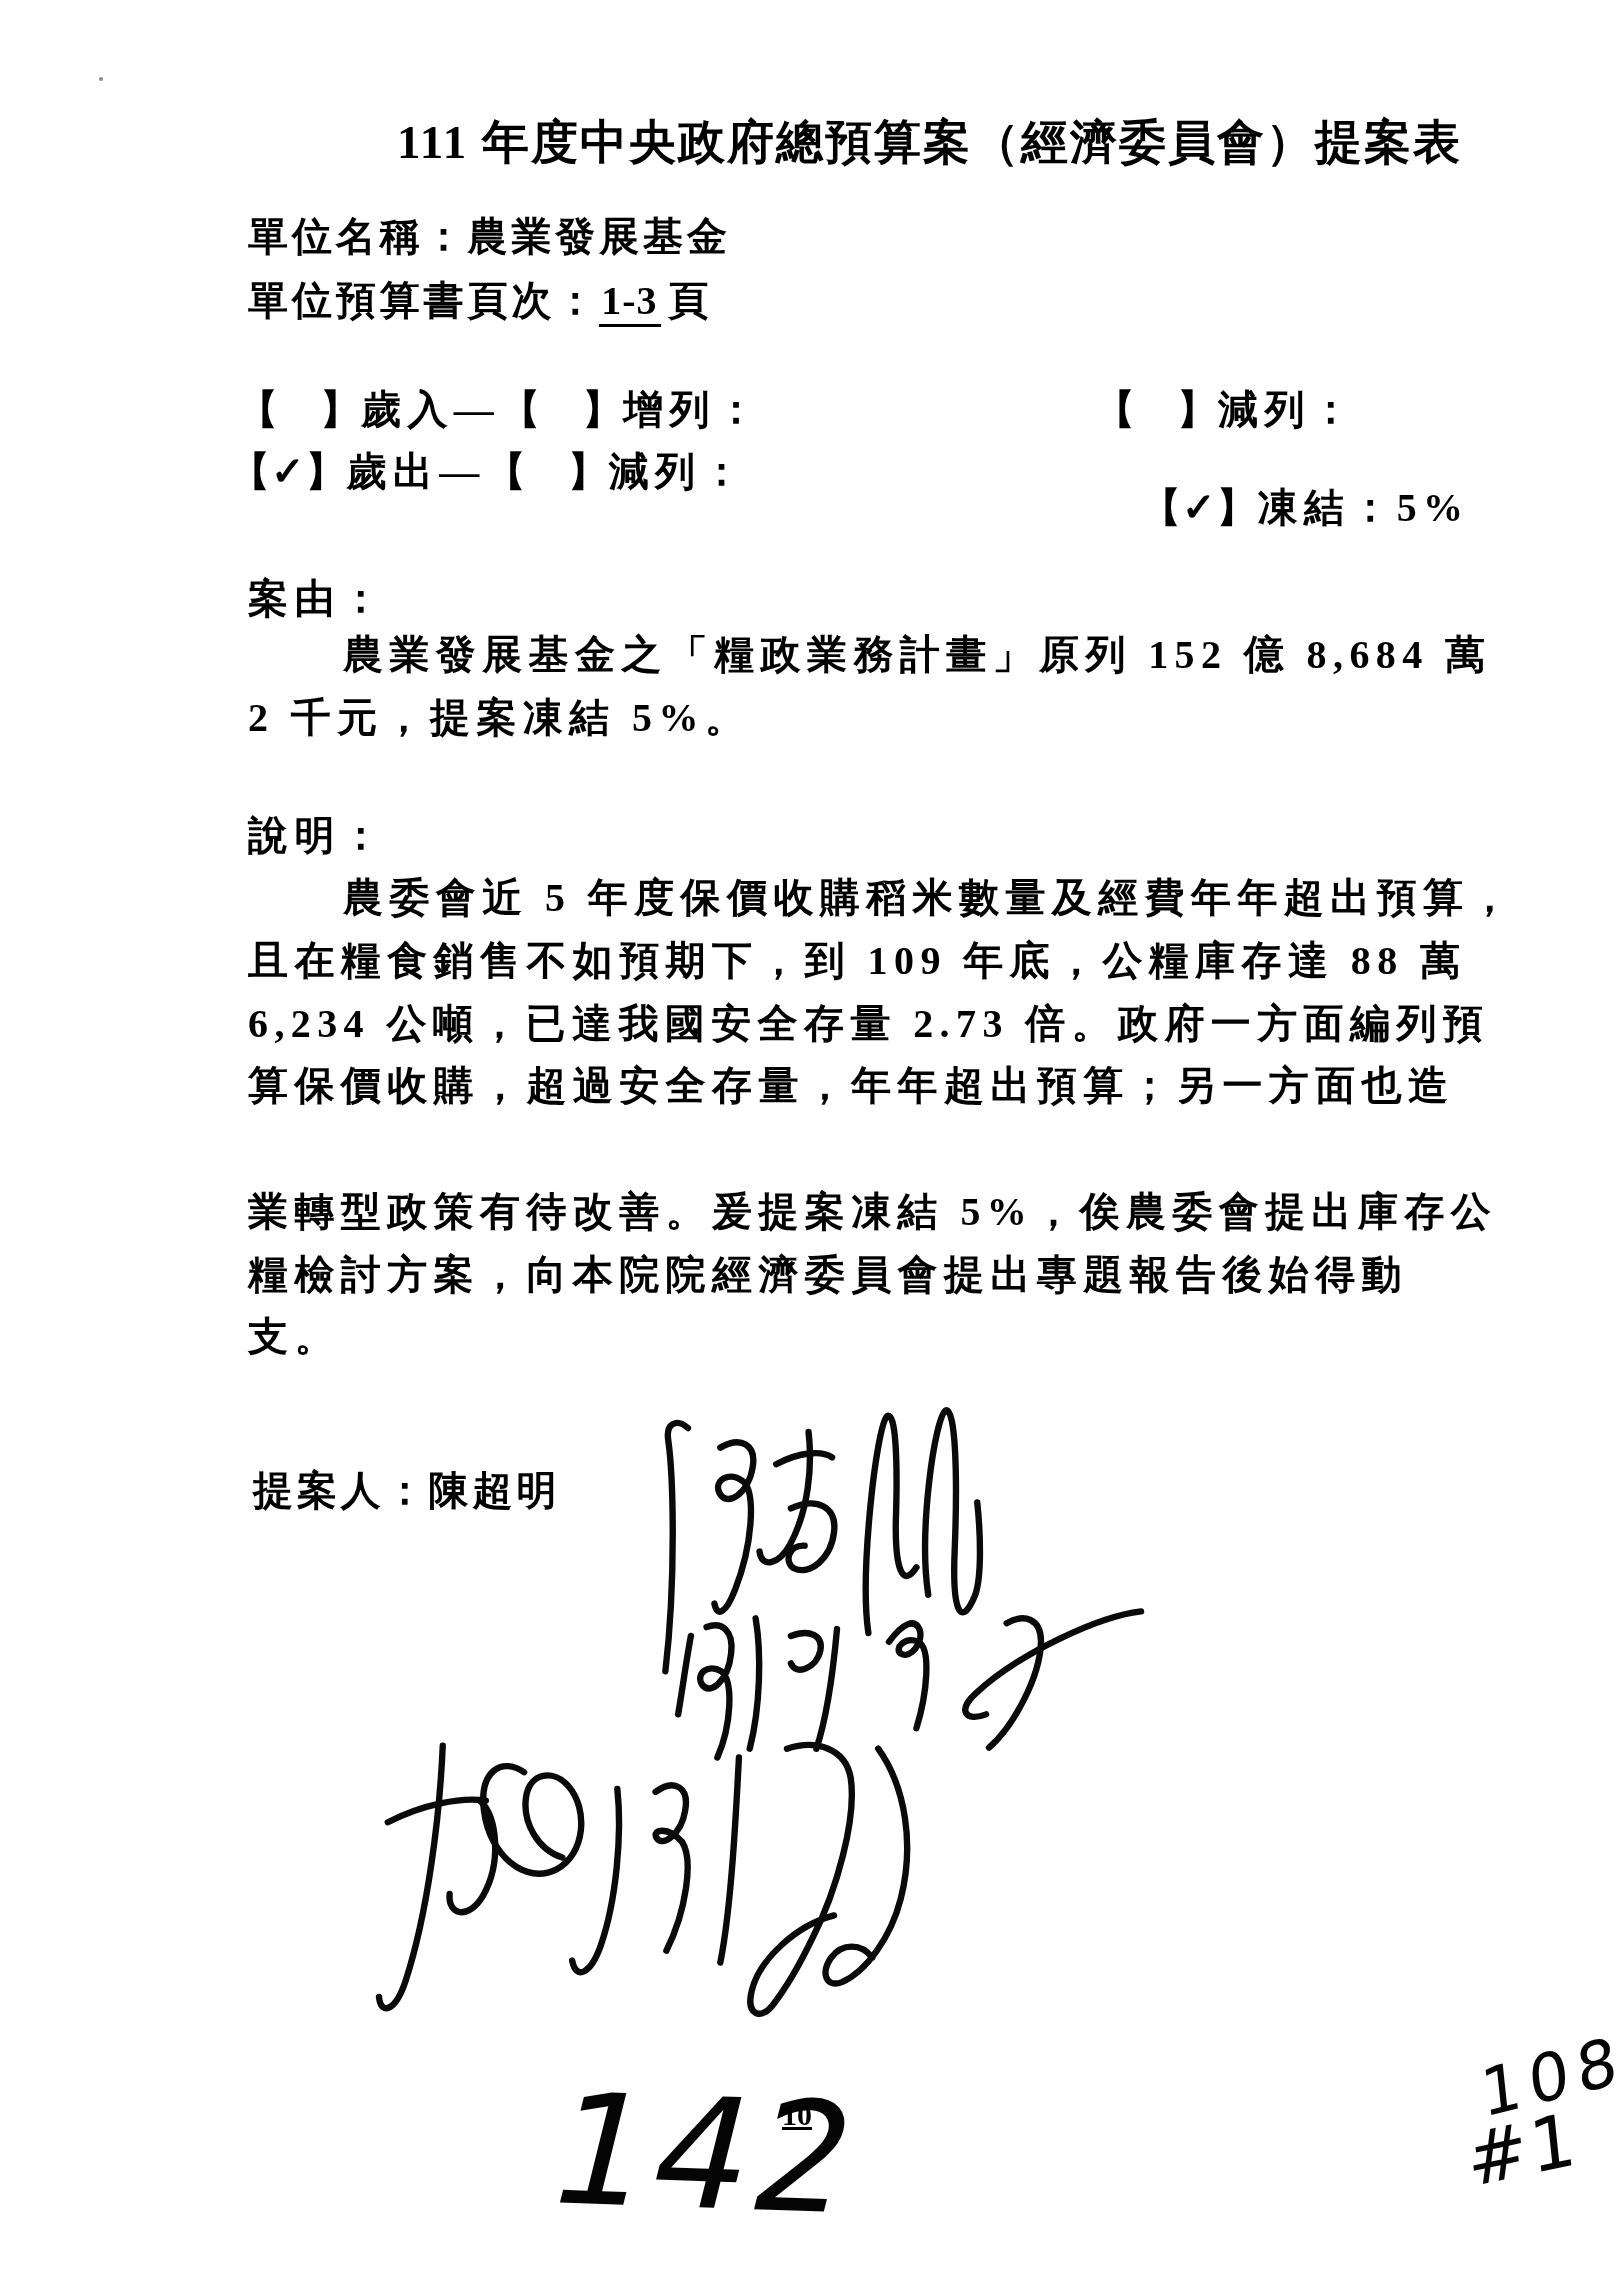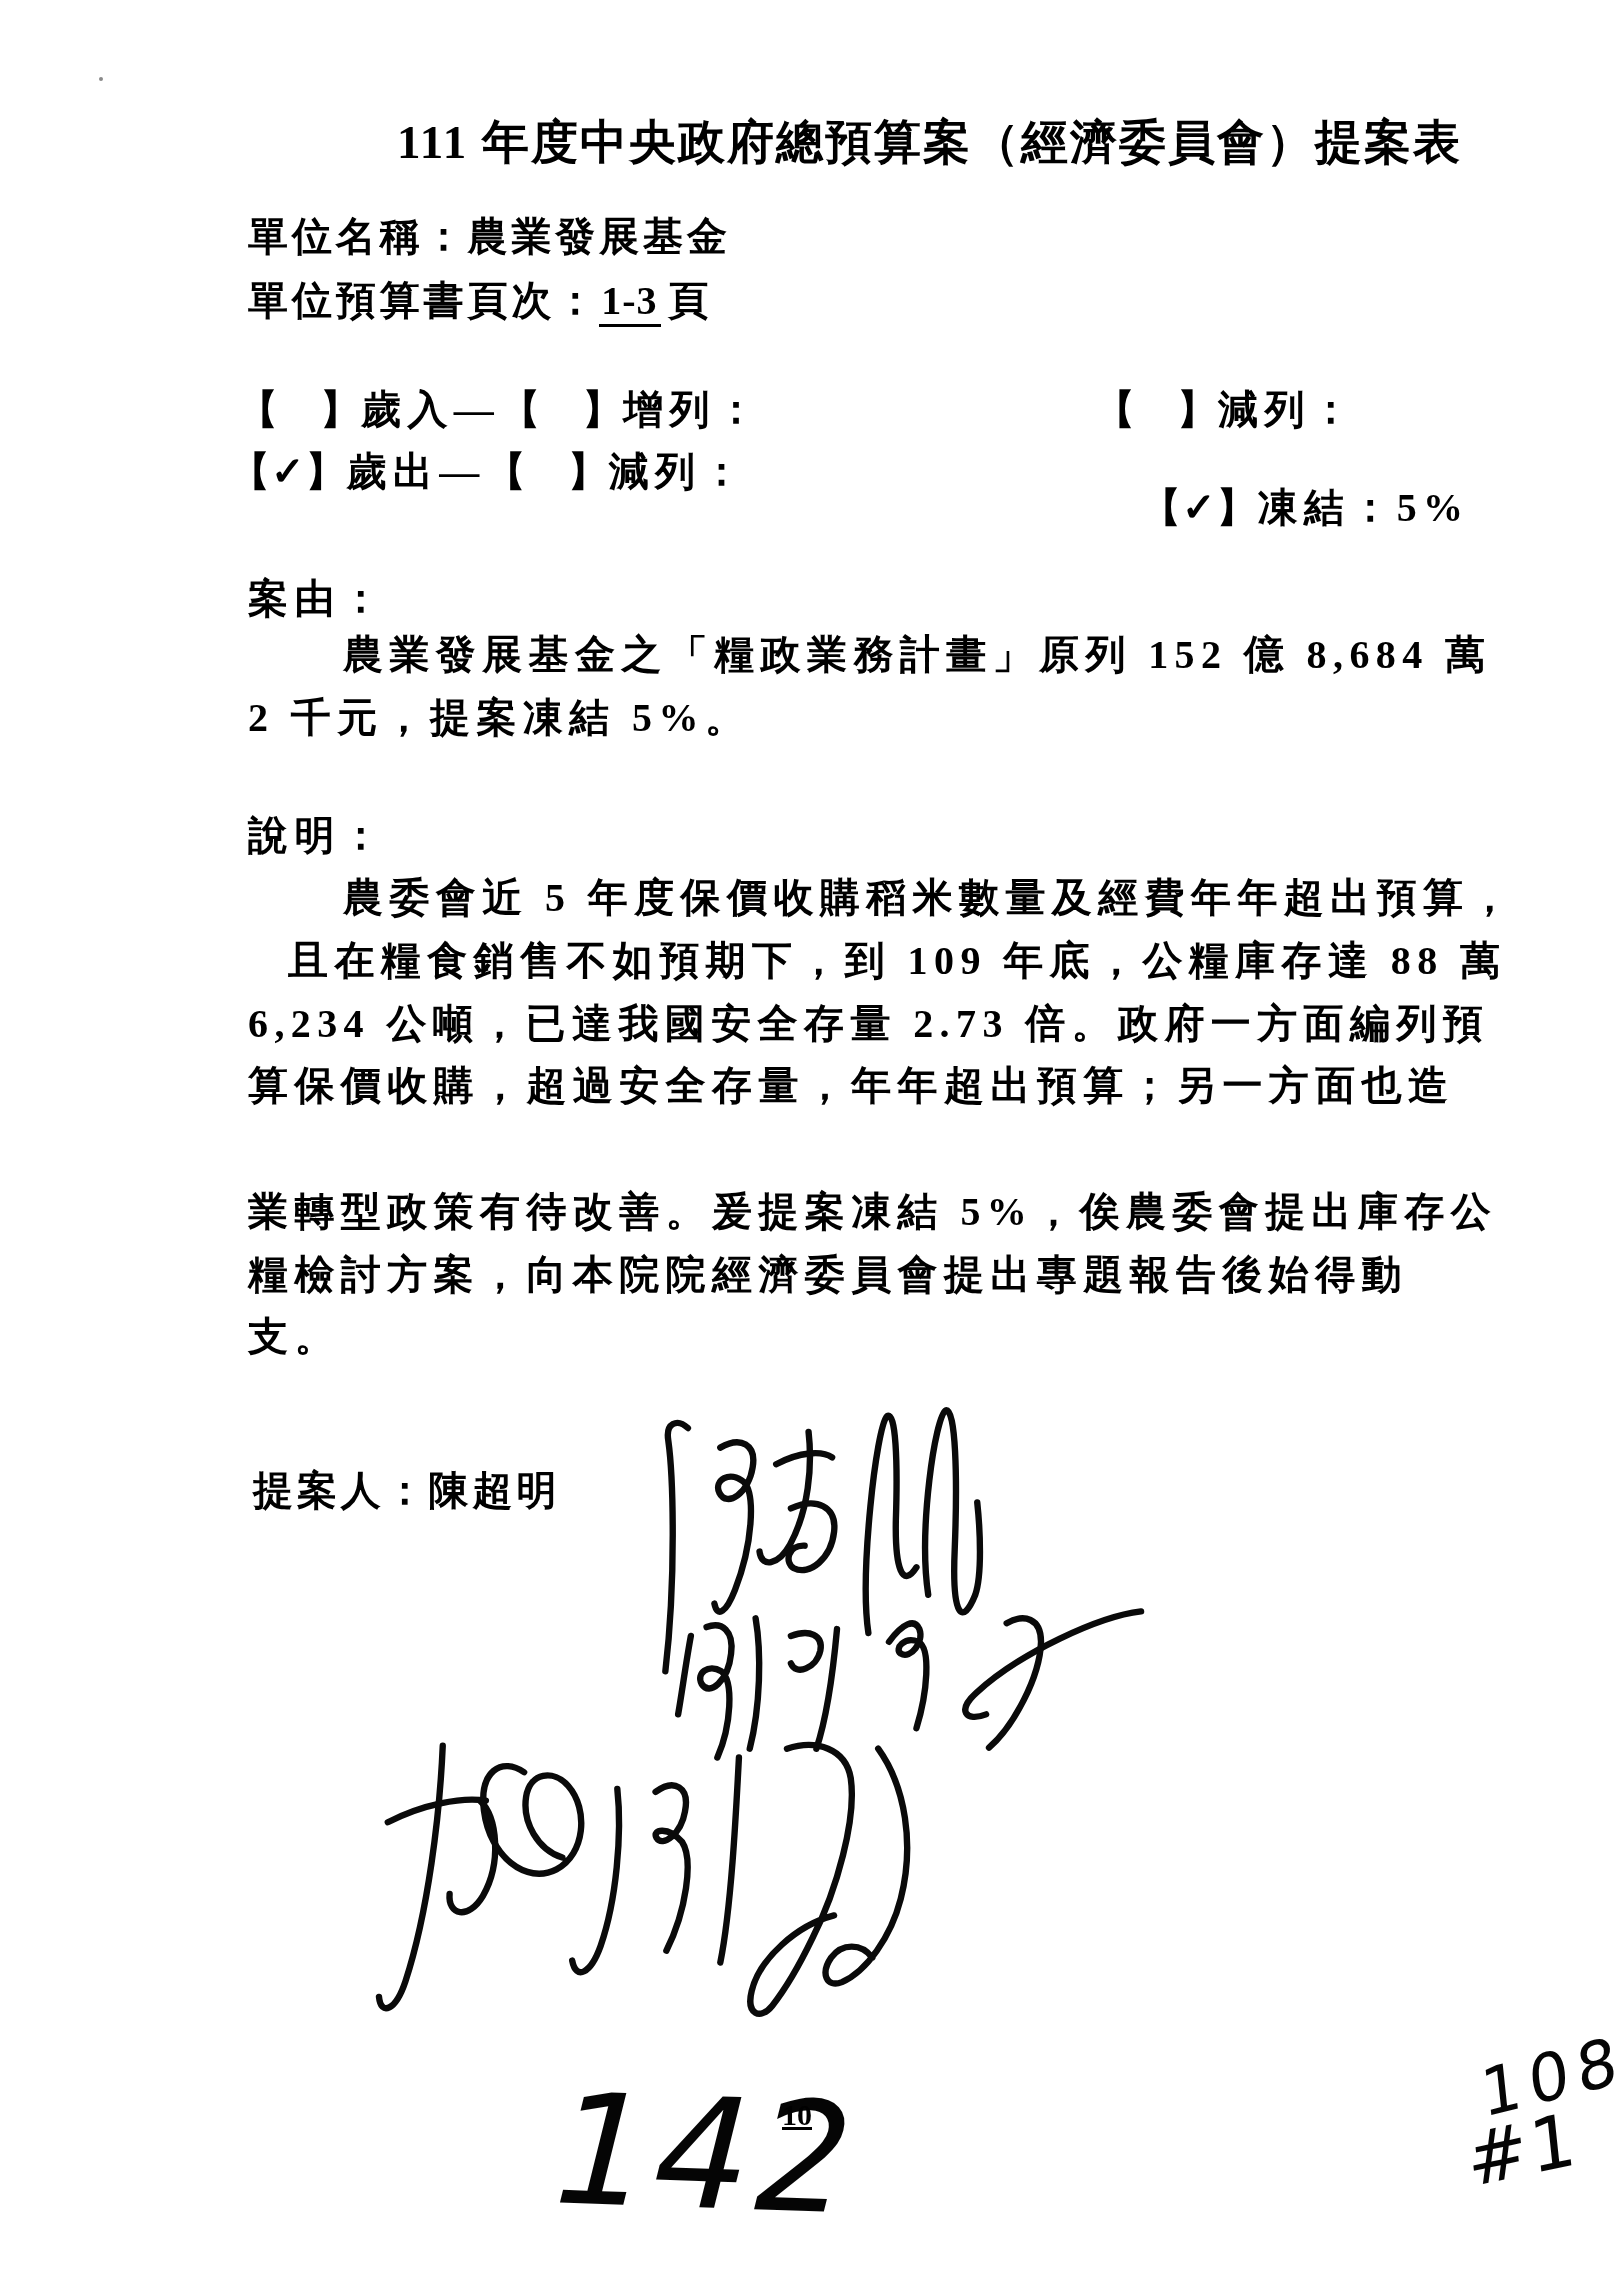--- a/index.html
+++ b/index.html
@@ -74,21 +74,21 @@
   <div class="abs bodyline" style="left:1141px; top:452px;margin-top:36px;">
     <span class="cb check">【✓】</span><span>凍結：5%</span>
   </div>
 
   <div class="abs bodyline" style="left:248px; top:579px;text-align:right;">案由：</div>
   <div class="abs bodyline" style="left:343px; top:635px;">農業發展基金之「糧政業務計畫」原列 152 億 8,684 萬</div>
   <div class="abs bodyline" style="left:248px; top:698px;">2 千元，提案凍結 5%。</div>
 
   <div class="abs bodyline" style="left:248px; top:816px;">說明：</div>
   <div class="abs bodyline" style="left:343px; top:878px;">農委會近 5 年度保價收購稻米數量及經費年年超出預算，</div>
-  <div class="abs bodyline" style="left:248px; top:941px;margin-left:40px;">且在糧食銷售不如預期下，到 109 年底，公糧庫存達 88 萬</div>
+  <div class="abs bodyline" style="left:248px; top:941px;">且在糧食銷售不如預期下，到 109 年底，公糧庫存達 88 萬</div>
   <div class="abs bodyline" style="left:248px; top:1004px;">6,234 公噸，已達我國安全存量 2.73 倍。政府一方面編列預</div>
   <div class="abs bodyline" style="left:248px; top:1066px;">算保價收購，超過安全存量，年年超出預算；另一方面也造</div>
   <div class="abs bodyline" style="left:248px; top:1192px;">業轉型政策有待改善。爰提案凍結 5%，俟農委會提出庫存公</div>
   <div class="abs bodyline" style="left:248px; top:1255px;">糧檢討方案，向本院院經濟委員會提出專題報告後始得動</div>
   <div class="abs bodyline" style="left:248px; top:1317px;">支。</div>
 
   <div class="abs bodyline tight" style="left:253px; top:1471px;">
     <span>提案人：</span><span>陳超明</span>
   </div>
 

